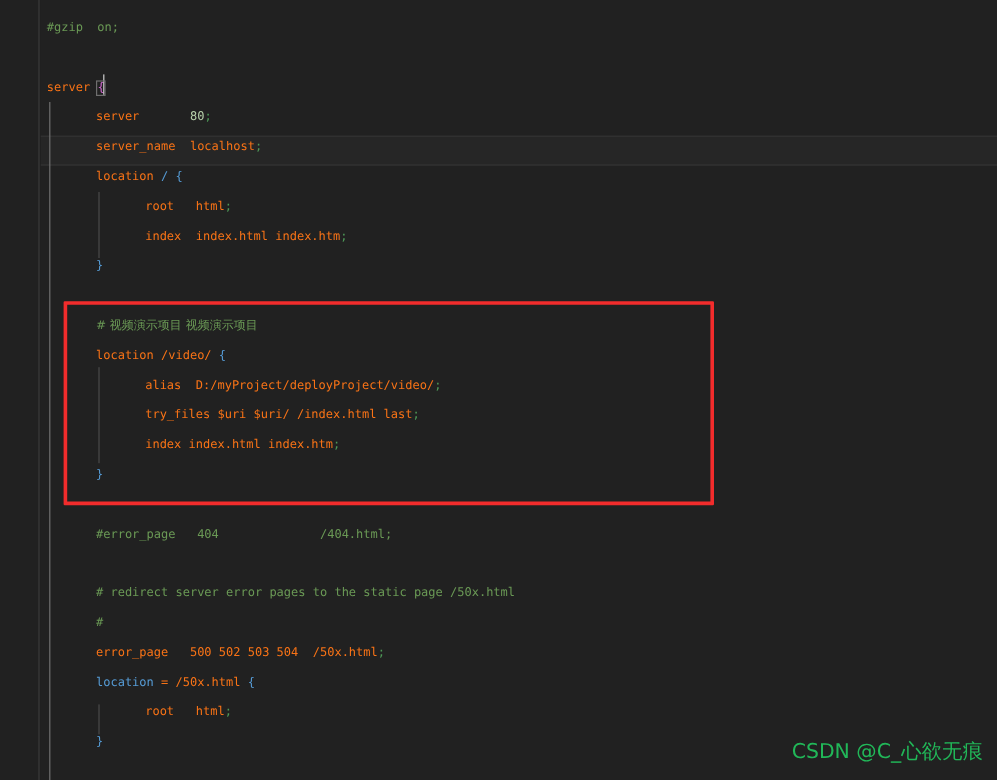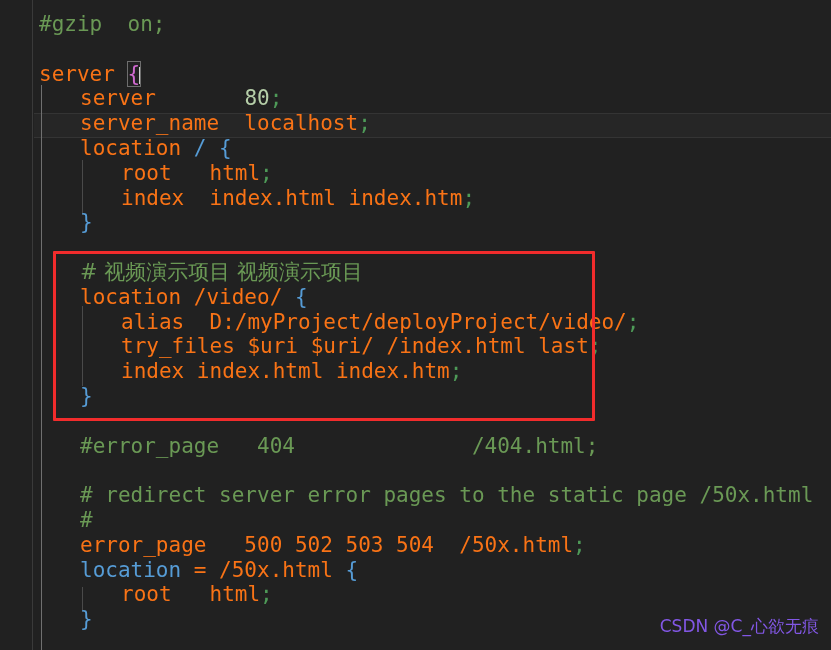--- a/index.html
+++ b/index.html
@@ -71,21 +71,21 @@
     border-radius: 1px;
     box-sizing: border-box;
     pointer-events: none;
   }
 
   
   .code-line {
     position: absolute;
     left: 0;
     white-space: pre;
-    font-size: 21px;
+    font-size: 10px;
     line-height: 24px;
     font-family: "DejaVu Sans Mono", "Liberation Mono", monospace;
     letter-spacing: 0px;
     text-align: center;
   }
 
   
   .t-plain   { color: #f97316; }
   .t-comment { color: #6a9955; }
   .t-keyword { color: #569cd6; }
@@ -107,21 +107,21 @@
   }
 
   
   .cjk { font-family: "DejaVu Sans", "Liberation Sans", sans-serif; }
 
   
   .watermark {
     position: absolute;
     right: 12px;
     bottom: 12px;
-    color: #8b5cf6;
+    color: #22c55e;
     font-size: 17px;
     font-family: "DejaVu Sans", "Liberation Sans", sans-serif;
     opacity: 0.92;
     white-space: nowrap;
   }
 </style>
 </head>
 <body>
 
 <div id="editor">

